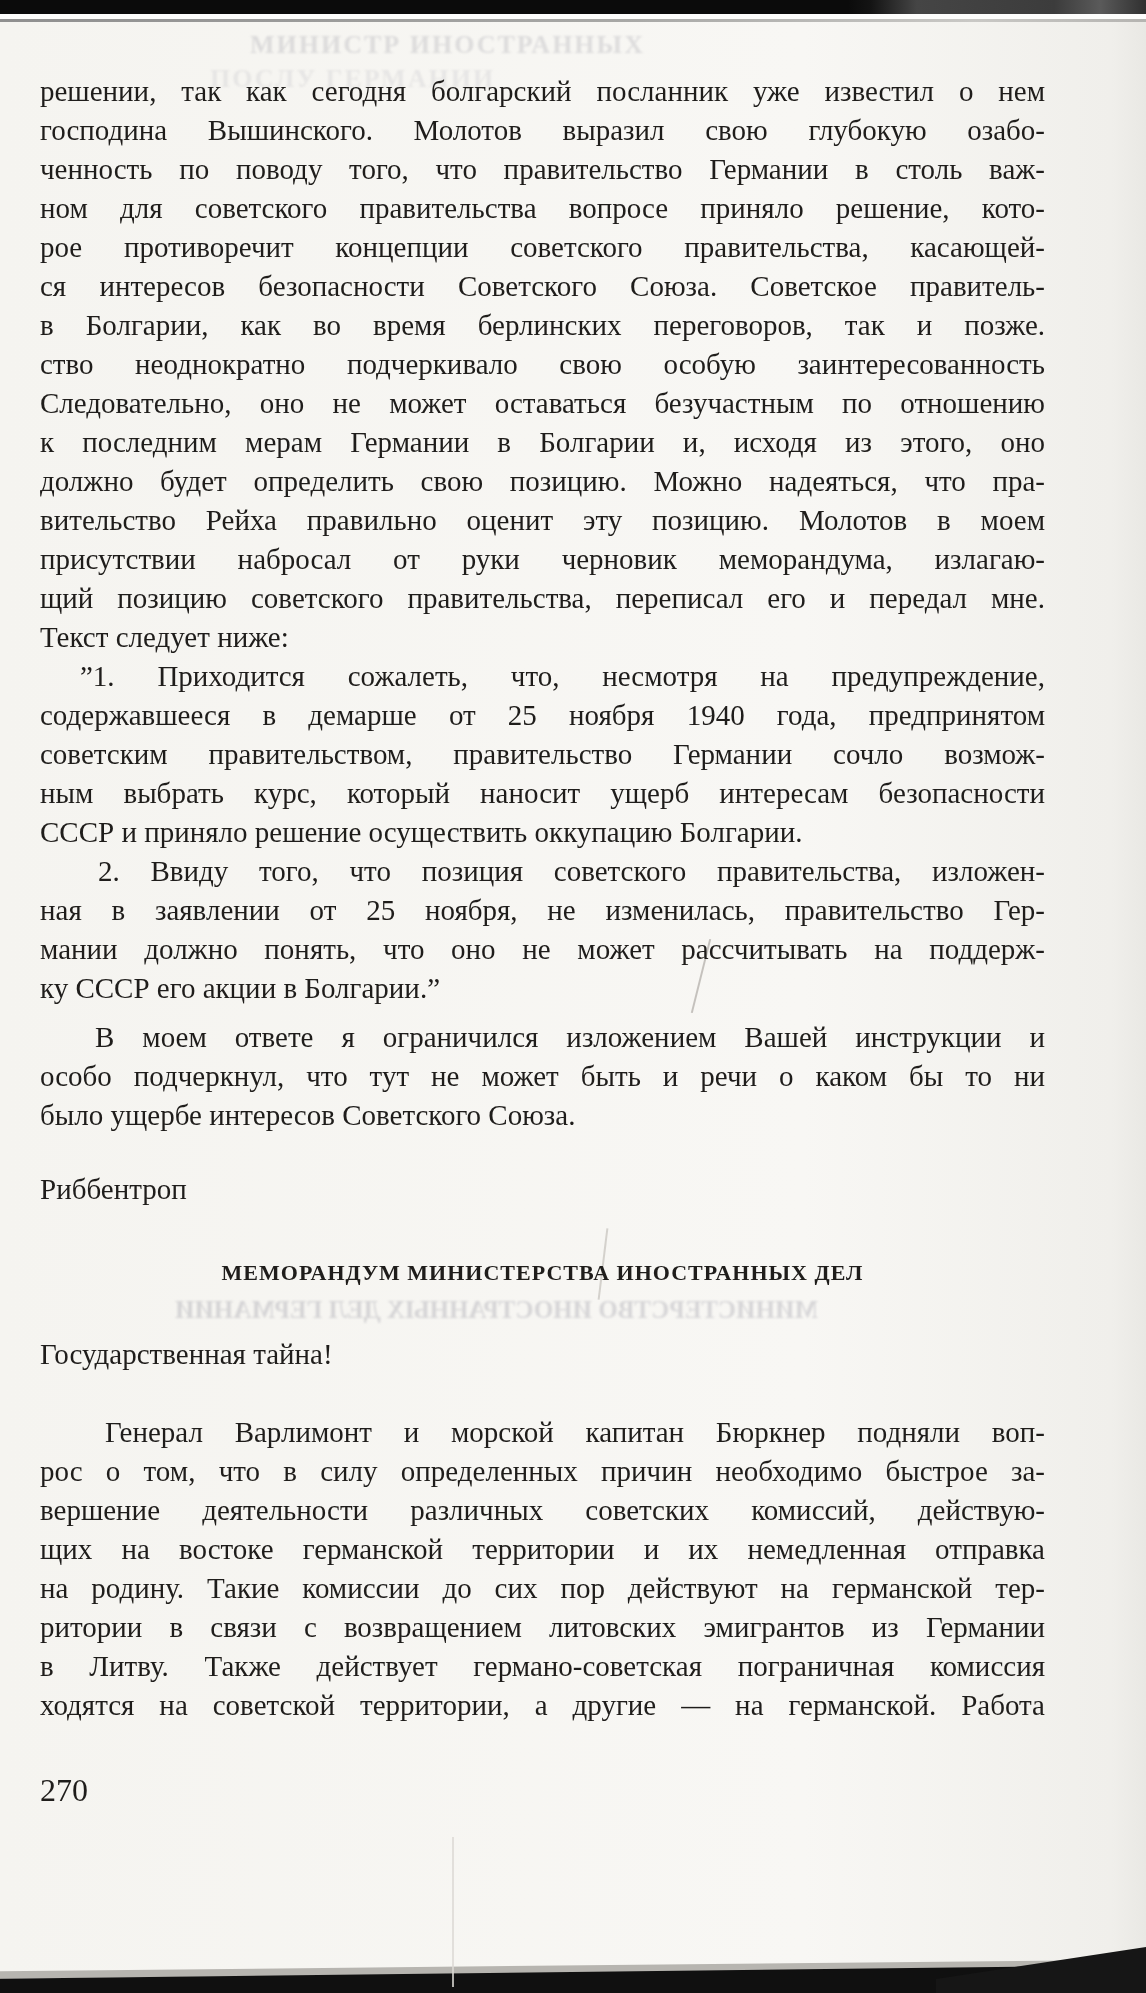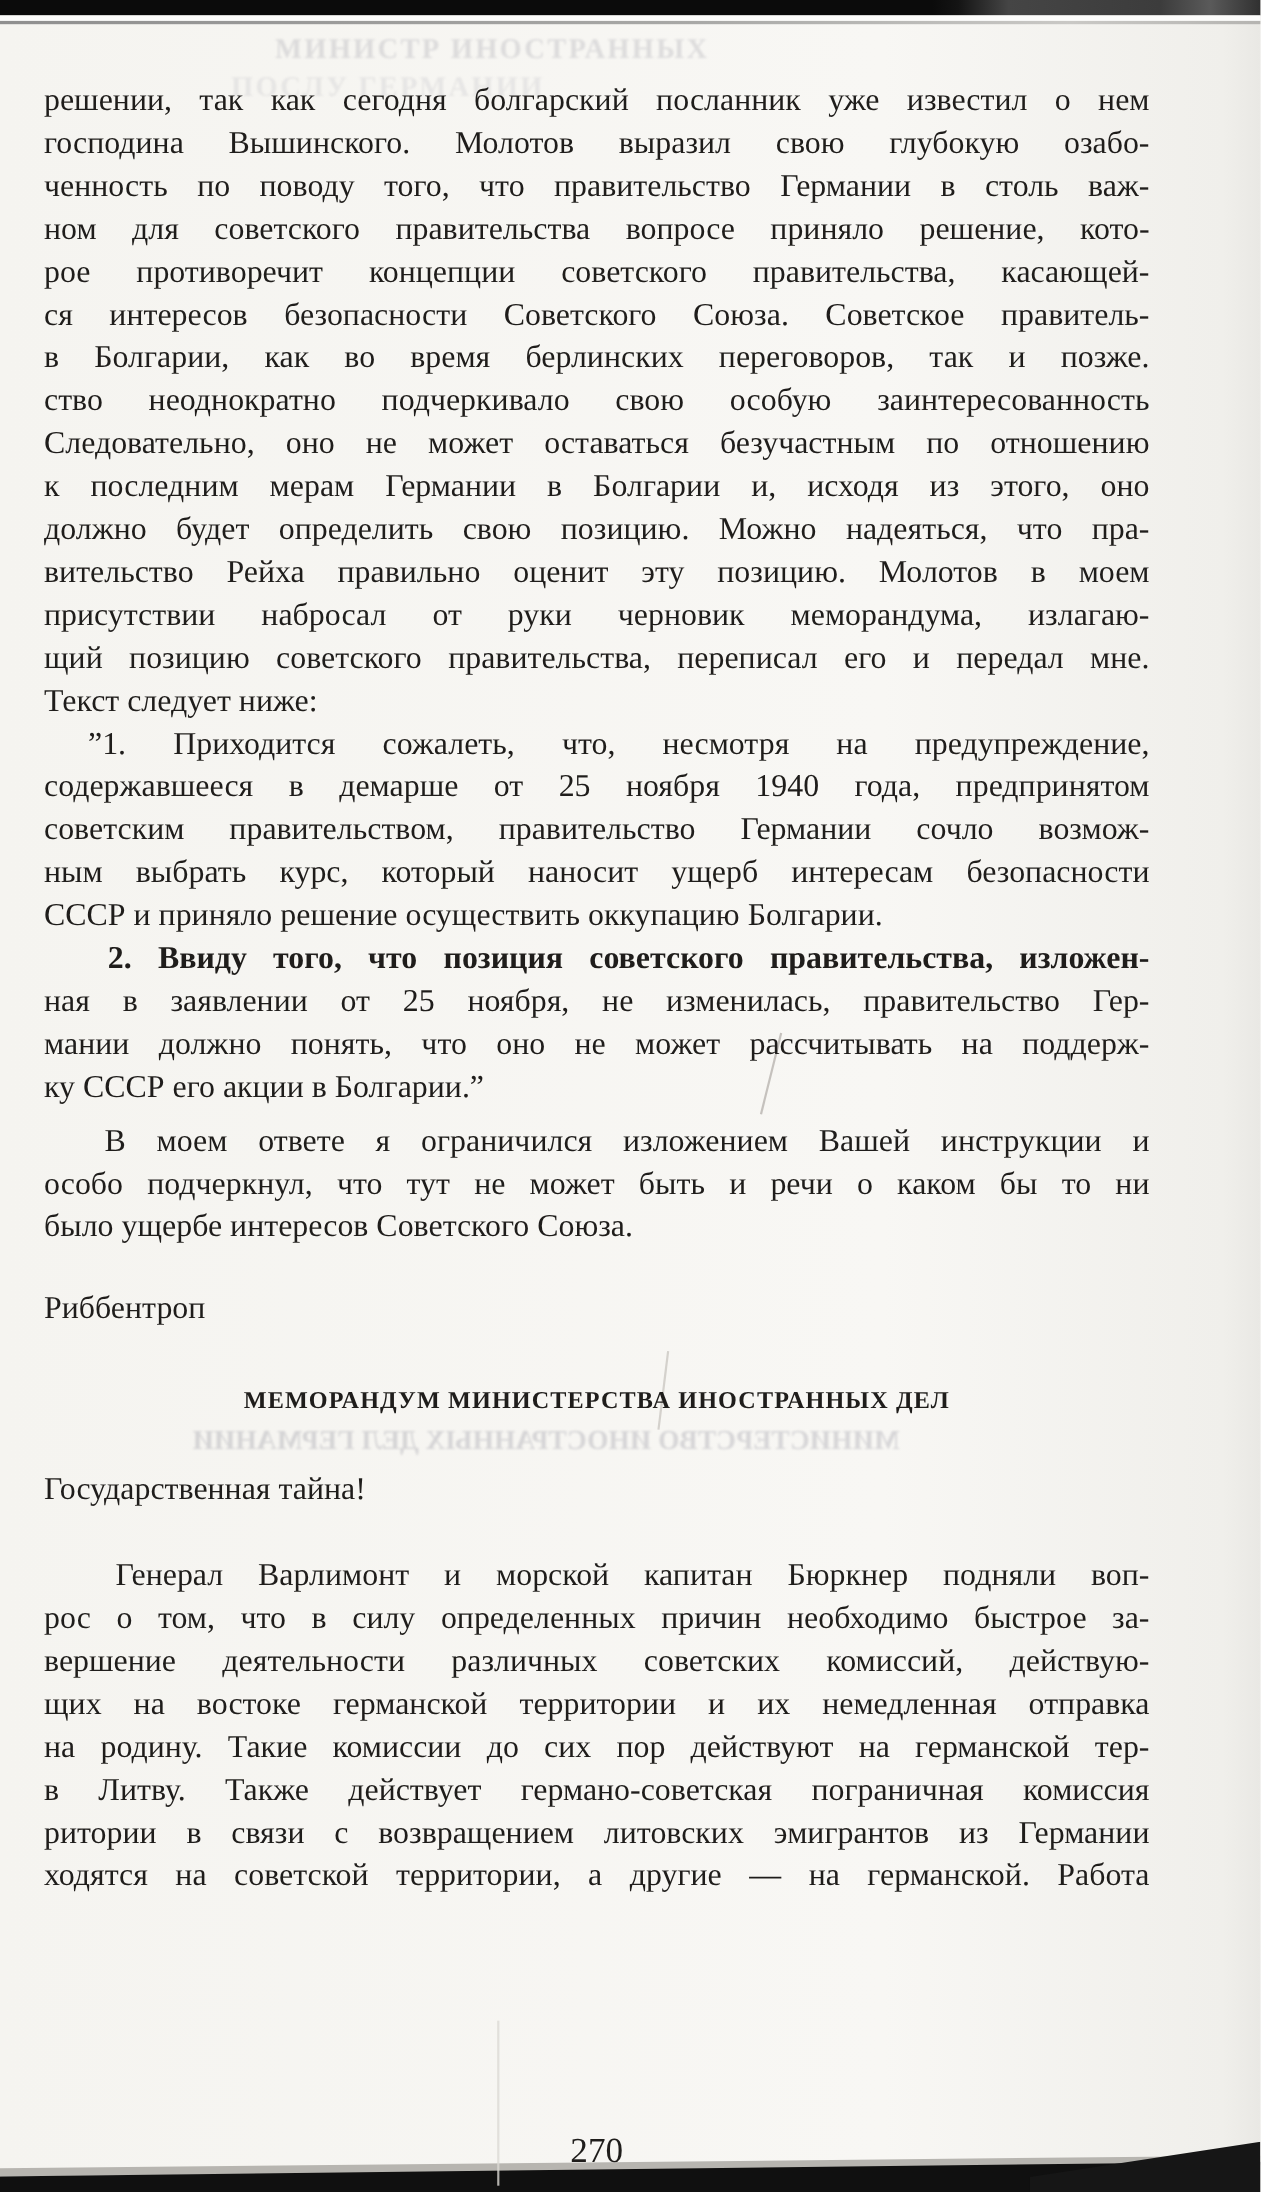--- a/index.html
+++ b/index.html
@@ -28,28 +28,28 @@
   .ghost{position:absolute;color:rgba(95,95,115,.17);filter:blur(1.2px);font-weight:bold;
     white-space:nowrap;pointer-events:none;}
   .ghost-top{top:30px;left:250px;font-size:26px;letter-spacing:2px;}
   .ghost-top2{top:64px;left:210px;font-size:26px;letter-spacing:2px;color:rgba(95,95,115,.10);}
   .ghost-mirror{top:1296px;left:175px;font-size:25px;transform:scaleX(-1);color:rgba(85,85,105,.20);}
   
   .col{position:absolute;left:40px;top:0;width:1005px;padding-top:72px;font-size:29px;line-height:39px;}
   .ln{text-align:justify;text-align-last:justify;height:39px;white-space:nowrap;}
   .lnl{text-align:left;height:39px;white-space:nowrap;}
   .i40{padding-left:40px;}
-  .i58{padding-left:58px;font-weight:bold;}
+  .i58{padding-left:58px;}
   .i55{padding-left:55px;}
   .i65{padding-left:65px;}
   .i40.ln,.i58.ln,.i55.ln,.i65.ln{text-align-last:justify;}
   .sp10{height:10px;} .sp35{height:35px;} .sp44{height:44px;} .sp43{height:43px;} .sp39{height:39px;}
   .sig{height:39px;text-align:left;padding-right:48px;}
   .hd{height:39px;text-align:center;font-weight:bold;font-size:22px;letter-spacing:1px;}
-  .pagenum{position:absolute;left:40px;top:1936px;width:1005px;text-align:center;font-size:32px;}
+  .pagenum{position:absolute;left:40px;top:1772px;width:1005px;font-size:32px;}
 </style>
 </head>
 <body>
 
 <div class="band-top"></div>
 <div class="band-top-white"></div>
 <div class="band-top-line"></div>
 <div class="band-bottom-gray"></div>
 <div class="band-bottom-black"></div>
 <div class="band-bottom-corner"></div>
@@ -113,20 +113,20 @@
   <div class="sp43"></div>
   <div class="lnl">Государственная тайна!</div>
 
   <div class="sp39"></div>
   <div>
     <div class="ln i65">Генерал Варлимонт и морской капитан Бюркнер подняли воп-</div>
     <div class="ln">рос о том, что в силу определенных причин необходимо быстрое за-</div>
     <div class="ln">вершение деятельности различных советских комиссий, действую-</div>
     <div class="ln">щих на востоке германской территории и их немедленная отправка</div>
     <div class="ln">на родину. Такие комиссии до сих пор действуют на германской тер-</div>
+    <div class="ln">ритории в связи с возвращением литовских эмигрантов из Германии</div>
     <div class="ln">в Литву. Также действует германо-советская пограничная комиссия</div>
-    <div class="ln">ритории в связи с возвращением литовских эмигрантов из Германии</div>
     <div class="ln">ходятся на советской территории, а другие — на германской. Работа</div>
   </div>
 
 </div>
 
 <div class="pagenum">270</div>
 
 </body></html>

